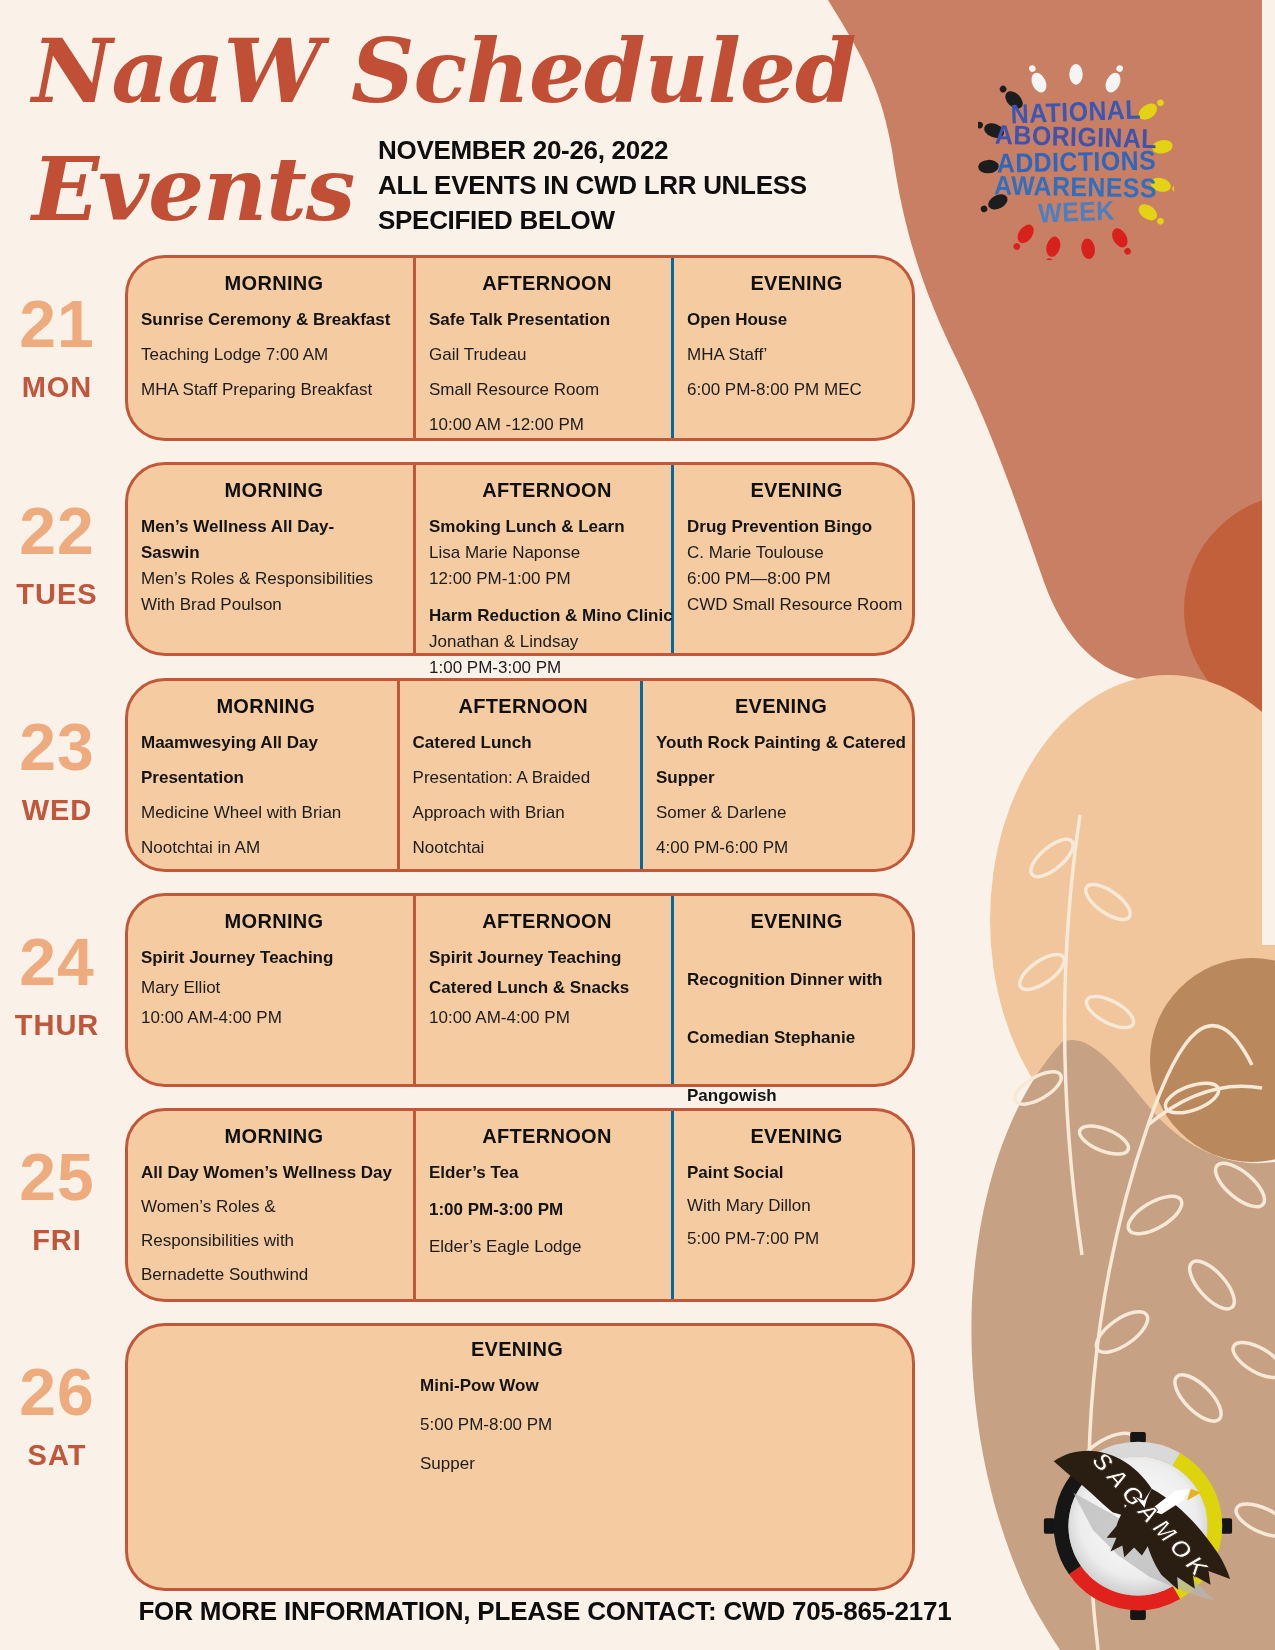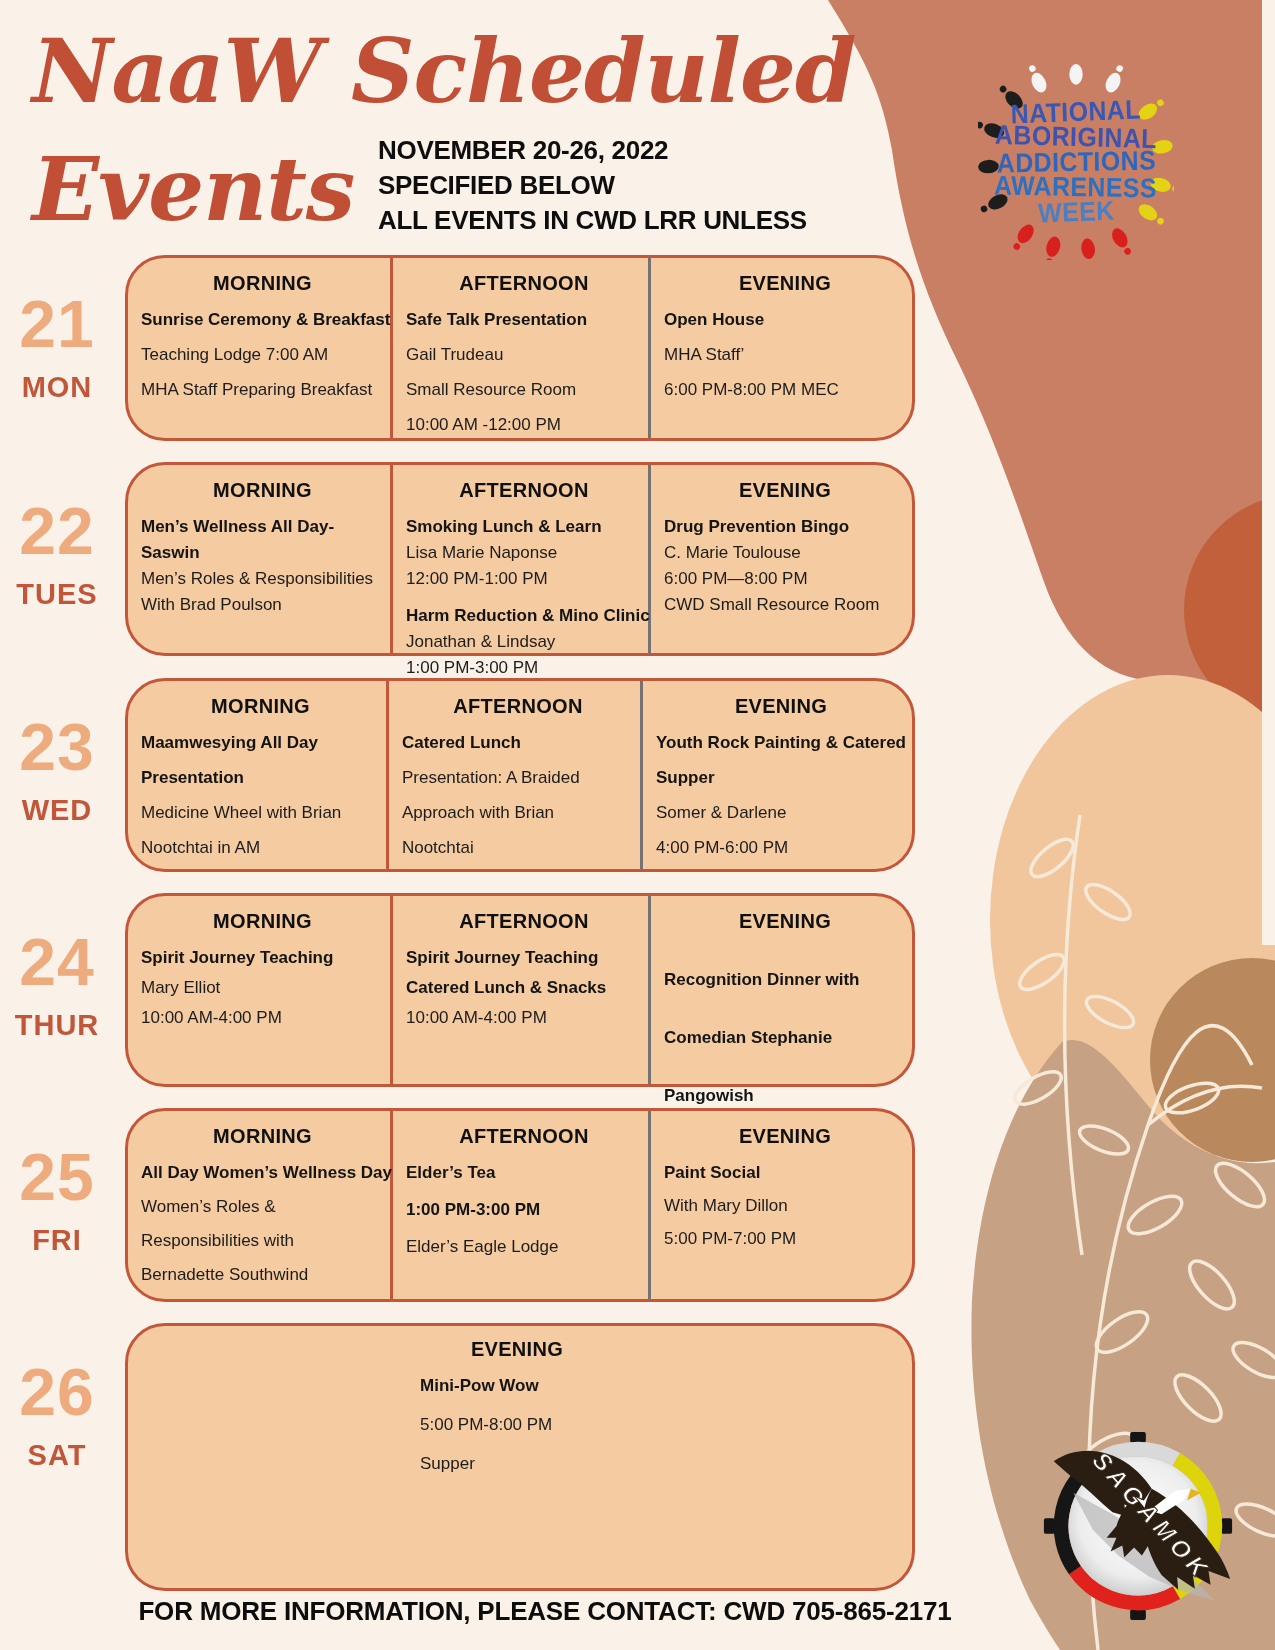--- a/index.html
+++ b/index.html
@@ -42,22 +42,22 @@
   .row{position:absolute;left:0;width:920px;}
   .day-label{position:absolute;left:2px;top:36px;width:110px;text-align:center;}
   .day-num{font-size:66px;font-weight:700;color:#eeab7d;line-height:1;letter-spacing:1px;}
   .day-name{font-size:29px;font-weight:700;color:#c1573a;margin-top:14px;letter-spacing:1px;}
   .card{
     position:absolute;left:125px;top:0;width:790px;height:100%;
     background:#f5cba1;border:3px solid #c3573a;border-radius:40px;
     box-sizing:border-box;display:flex;
   }
   .col{box-sizing:border-box;padding:8px 6px 0 13px;height:100%;}
-  .col-0{width:265px;border-right:3px solid #c3573a;}
-  .col-1{width:258px;border-right:3px solid #737373;}
+  .col-0{width:288px;border-right:3px solid #c3573a;}
+  .col-1{width:258px;border-right:3px solid #0369a1;}
   .col-2{flex:1;}
   .col-header{
     font-size:20px;font-weight:700;color:#101010;text-align:center;
     margin:6px 0 14px 0;letter-spacing:0.3px;
   }
   .line{font-size:17px;color:#1c1c1c;line-height:1.3;margin-bottom:11px;white-space:nowrap;}
   .line.b{font-weight:700;color:#141414;}
   .event + .event{margin-top:15px;}
   .row-0 .line{margin-bottom:13px;}
   .row-1 .line{margin-bottom:4px;}
@@ -123,22 +123,22 @@
     </g>
   </svg>
 
   <div class="title">
     <div>NaaW Scheduled</div>
     <div>Events</div>
   </div>
 
   <div class="subtitle">
     <div>NOVEMBER 20-26, 2022</div>
+    <div>ALL EVENTS IN CWD LRR UNLESS</div>
     <div>SPECIFIED BELOW</div>
-    <div>ALL EVENTS IN CWD LRR UNLESS</div>
   </div>
 
   <div class="naaw">
     <svg viewBox="0 0 190 190">
       <g fill="#f4f4f4">
         <g transform="translate(57.8,15.3) rotate(-25)">
             <ellipse rx="6.5" ry="10" cy="3"></ellipse>
             <circle r="3.2" cy="-12"></circle>
           </g>
         <g transform="translate(95,7) rotate(0)">

